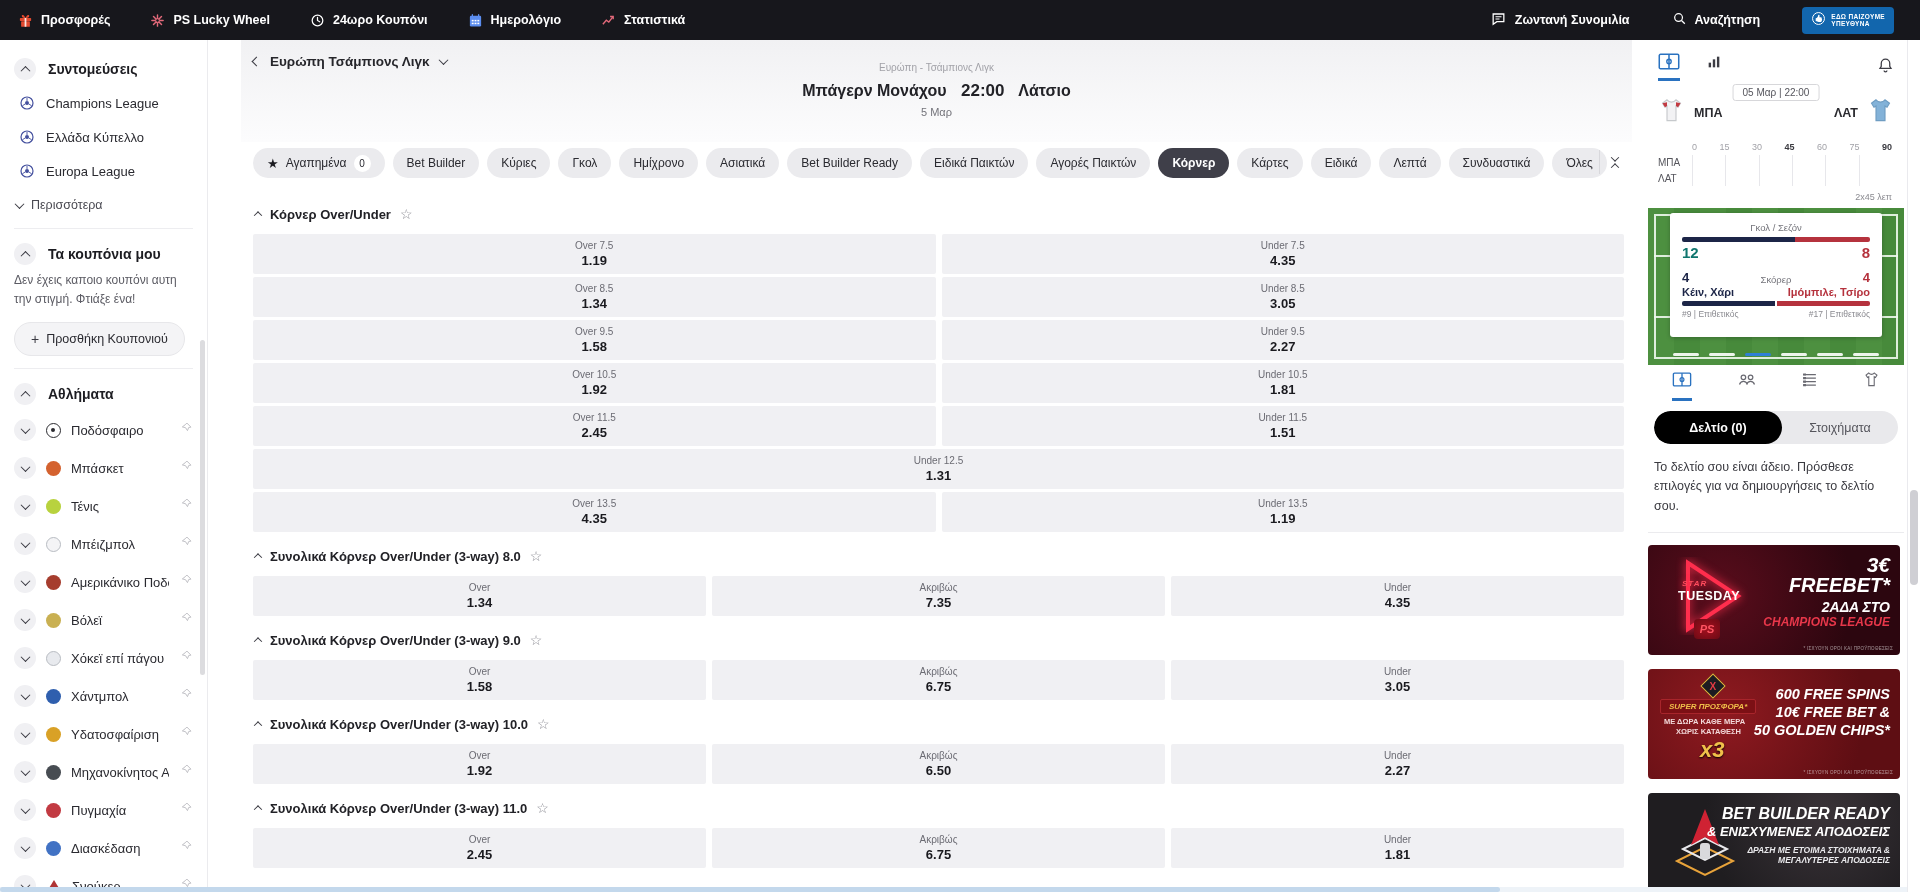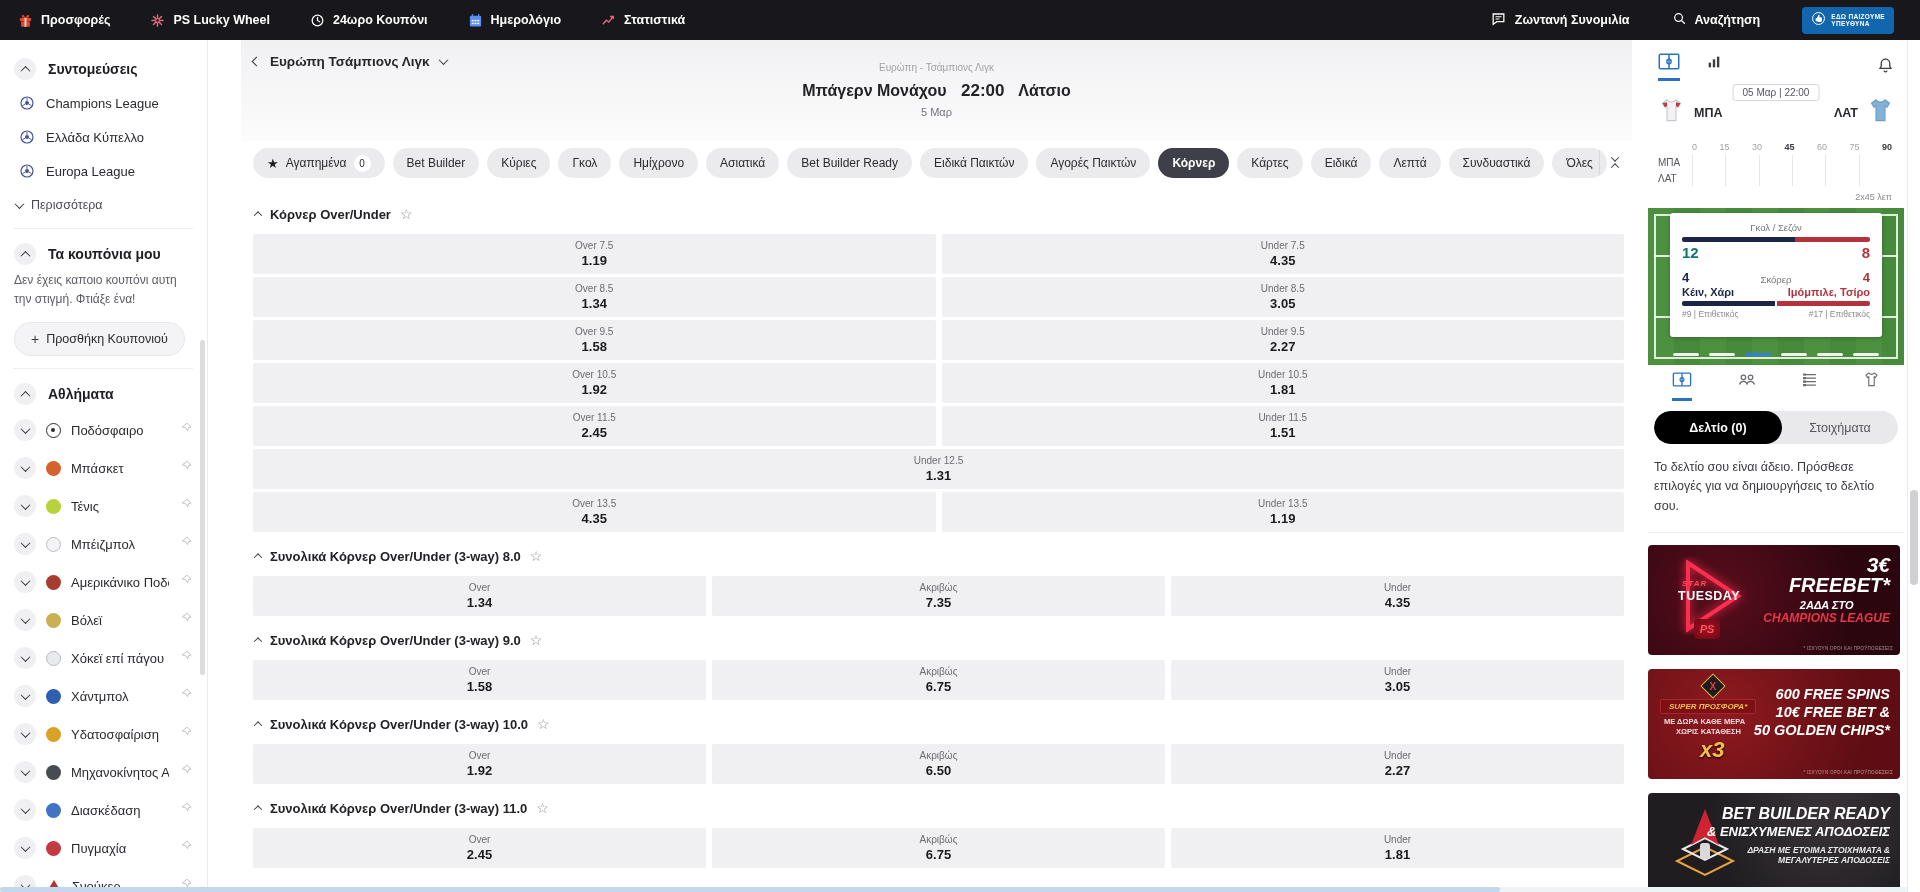--- a/index.html
+++ b/index.html
@@ -144,21 +144,21 @@
   
   .bn1 { background:radial-gradient(circle at 28% 45%, #5a0d1c 0%, #2c060f 70%); }
   .bn1 .tri { position:absolute; left:26px; top:12px; }
   .bn1 .star-lbl { position:absolute; left:34px; top:34px; color:#ff4d5e; font-size:8px; font-weight:800; font-style:italic; letter-spacing:1px; text-shadow:0 0 6px #ff2e4d; }
   .bn1 .tue-lbl { position:absolute; left:30px; top:44px; color:#fff; font-size:12.5px; font-weight:800; letter-spacing:.5px; }
   .bn1 .ps-logo { position:absolute; left:46px; top:74px; width:26px; height:20px; background:radial-gradient(#a3101f,#6d0a14); border-radius:4px;
     color:#ff5563; font-size:11px; font-weight:800; font-style:italic; display:flex; align-items:center; justify-content:center; }
   .bn1 .rt { position:absolute; right:10px; top:10px; text-align:right; }
   .bn1 .t1 { color:#fff; font-size:21px; line-height:.95; }
   .bn1 .t2 { color:#fff; font-size:20px; line-height:1.05; }
-  .bn1 .s1 { color:#fff; font-size:11px; font-weight:800; font-style:italic; margin-top:3px;text-align:center; }
+  .bn1 .s1 { color:#fff; font-size:14px; font-weight:800; font-style:italic; margin-top:3px; }
   .bn1 .s2 { color:#e8374a; font-size:12px; font-weight:800; font-style:italic; }
   
   .bn2 { background:radial-gradient(circle at 30% 40%, #8f1a20 0%, #5e0e13 75%); }
   .bn2 .xlogo { position:absolute; left:56px; top:8px; width:18px; height:18px; transform:rotate(45deg);
     background:#1c1c21; border:1.5px solid #e7b43a; display:flex; align-items:center; justify-content:center; }
   .bn2 .xlogo span { transform:rotate(-45deg); color:#e23b44; font-size:10px; font-weight:800; }
   .bn2 .ribbon { position:absolute; left:12px; top:30px; background:#7c1015; border:1px solid #a8252b;
     color:#f0c04a; font-size:8px; font-weight:800; font-style:italic; padding:2px 8px; border-radius:2px; }
   .bn2 .r1 { position:absolute; left:16px; top:48px; color:#f3d9da; font-size:7.5px; font-weight:700; }
   .bn2 .r2 { position:absolute; left:28px; top:58px; color:#f3d9da; font-size:7.5px; font-weight:700; }
@@ -428,32 +428,32 @@
           <span class="ball" style="background: rgb(71, 76, 82);"></span>
           <span class="sport-name">Μηχανοκίνητος Αθλ...</span>
           <span><svg width="14" height="14" viewBox="0 0 24 24">
               <path d="M13.5 3.5l7 7-3.8.6-2.2 5.4-3.2-5-5.6-1.4 4.6-3.4z" fill="none" stroke="#bcbcc2" stroke-width="1.6" stroke-linejoin="round"></path>
             </svg></span>
         </div>
         <div class="sport-row">
           <span class="chev-circle">
             <span class="chev down"></span>
           </span>
+          <span class="ball" style="background: rgb(194, 58, 66);"></span>
+          <span class="sport-name">Πυγμαχία</span>
+          <span><svg width="14" height="14" viewBox="0 0 24 24">
+              <path d="M13.5 3.5l7 7-3.8.6-2.2 5.4-3.2-5-5.6-1.4 4.6-3.4z" fill="none" stroke="#bcbcc2" stroke-width="1.6" stroke-linejoin="round"></path>
+            </svg></span>
+        </div>
+        <div class="sport-row">
+          <span class="chev-circle">
+            <span class="chev down"></span>
+          </span>
           <span class="ball" style="background: rgb(65, 114, 196);"></span>
           <span class="sport-name">Διασκέδαση</span>
-          <span><svg width="14" height="14" viewBox="0 0 24 24">
-              <path d="M13.5 3.5l7 7-3.8.6-2.2 5.4-3.2-5-5.6-1.4 4.6-3.4z" fill="none" stroke="#bcbcc2" stroke-width="1.6" stroke-linejoin="round"></path>
-            </svg></span>
-        </div>
-        <div class="sport-row">
-          <span class="chev-circle">
-            <span class="chev down"></span>
-          </span>
-          <span class="ball" style="background: rgb(194, 58, 66);"></span>
-          <span class="sport-name">Πυγμαχία</span>
           <span><svg width="14" height="14" viewBox="0 0 24 24">
               <path d="M13.5 3.5l7 7-3.8.6-2.2 5.4-3.2-5-5.6-1.4 4.6-3.4z" fill="none" stroke="#bcbcc2" stroke-width="1.6" stroke-linejoin="round"></path>
             </svg></span>
         </div>
         <div class="sport-row">
           <span class="chev-circle">
             <span class="chev down"></span>
           </span>
           <span class="ball triangle"></span>
           <span class="sport-name">Σνούκερ</span>

